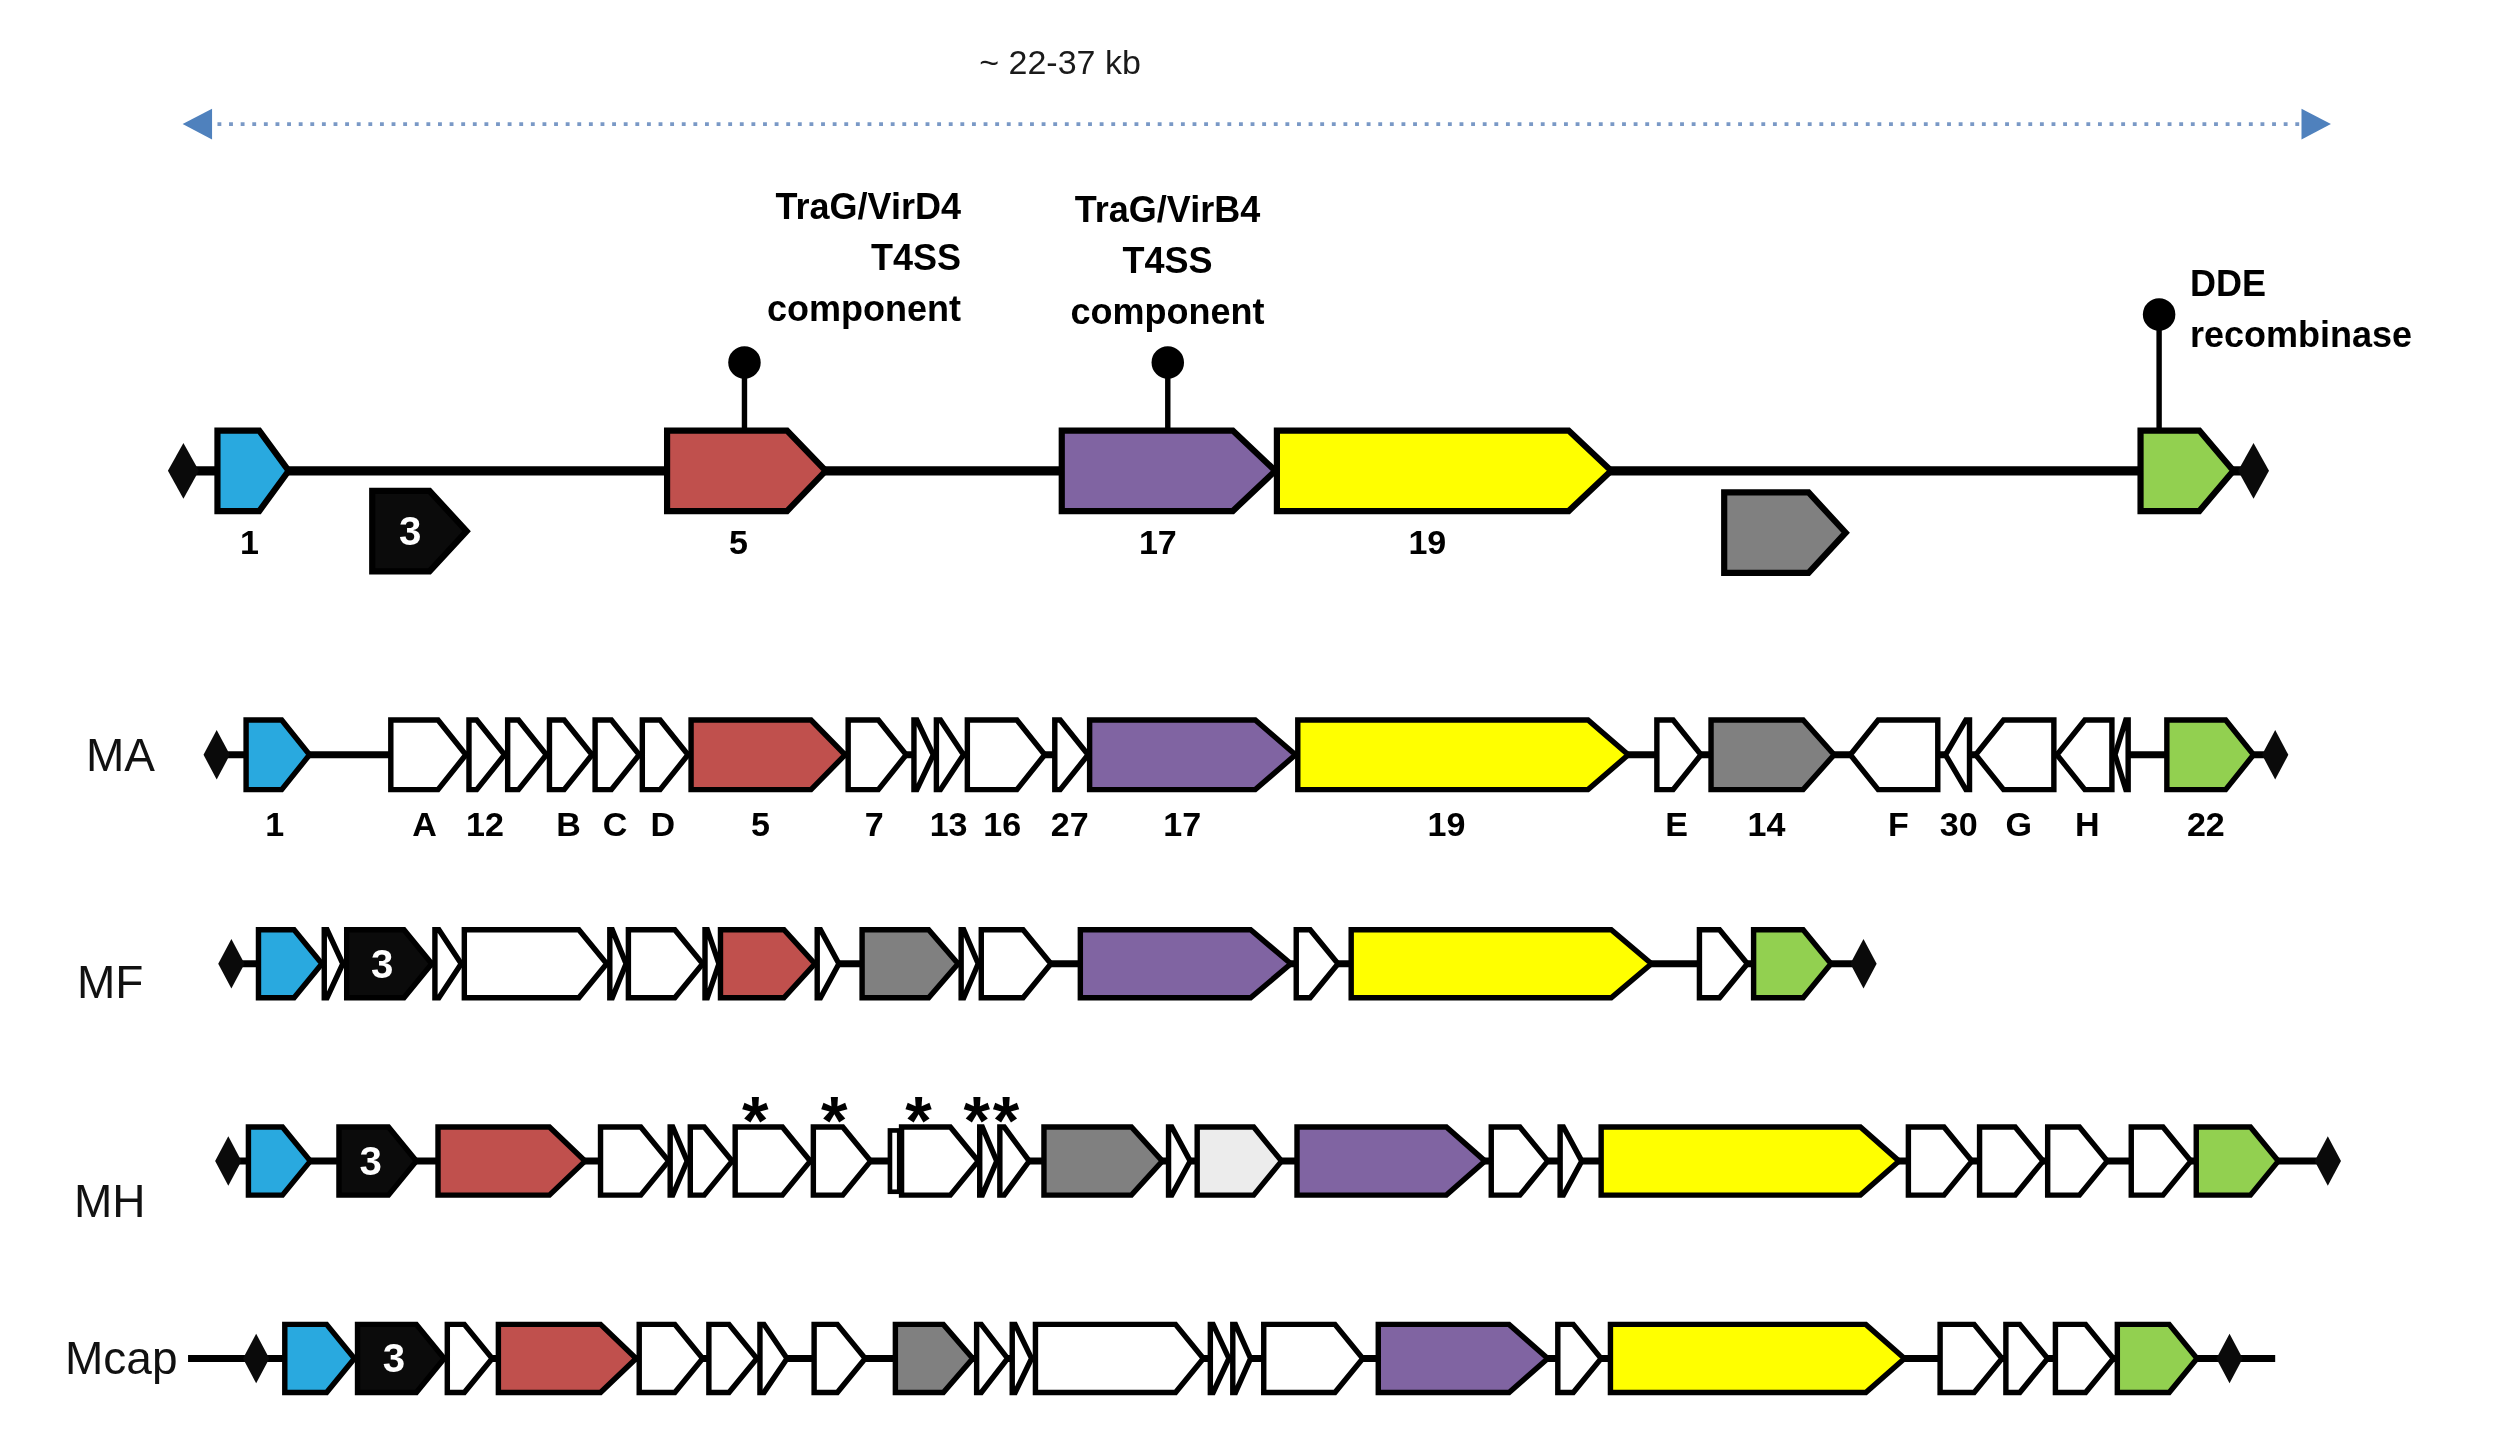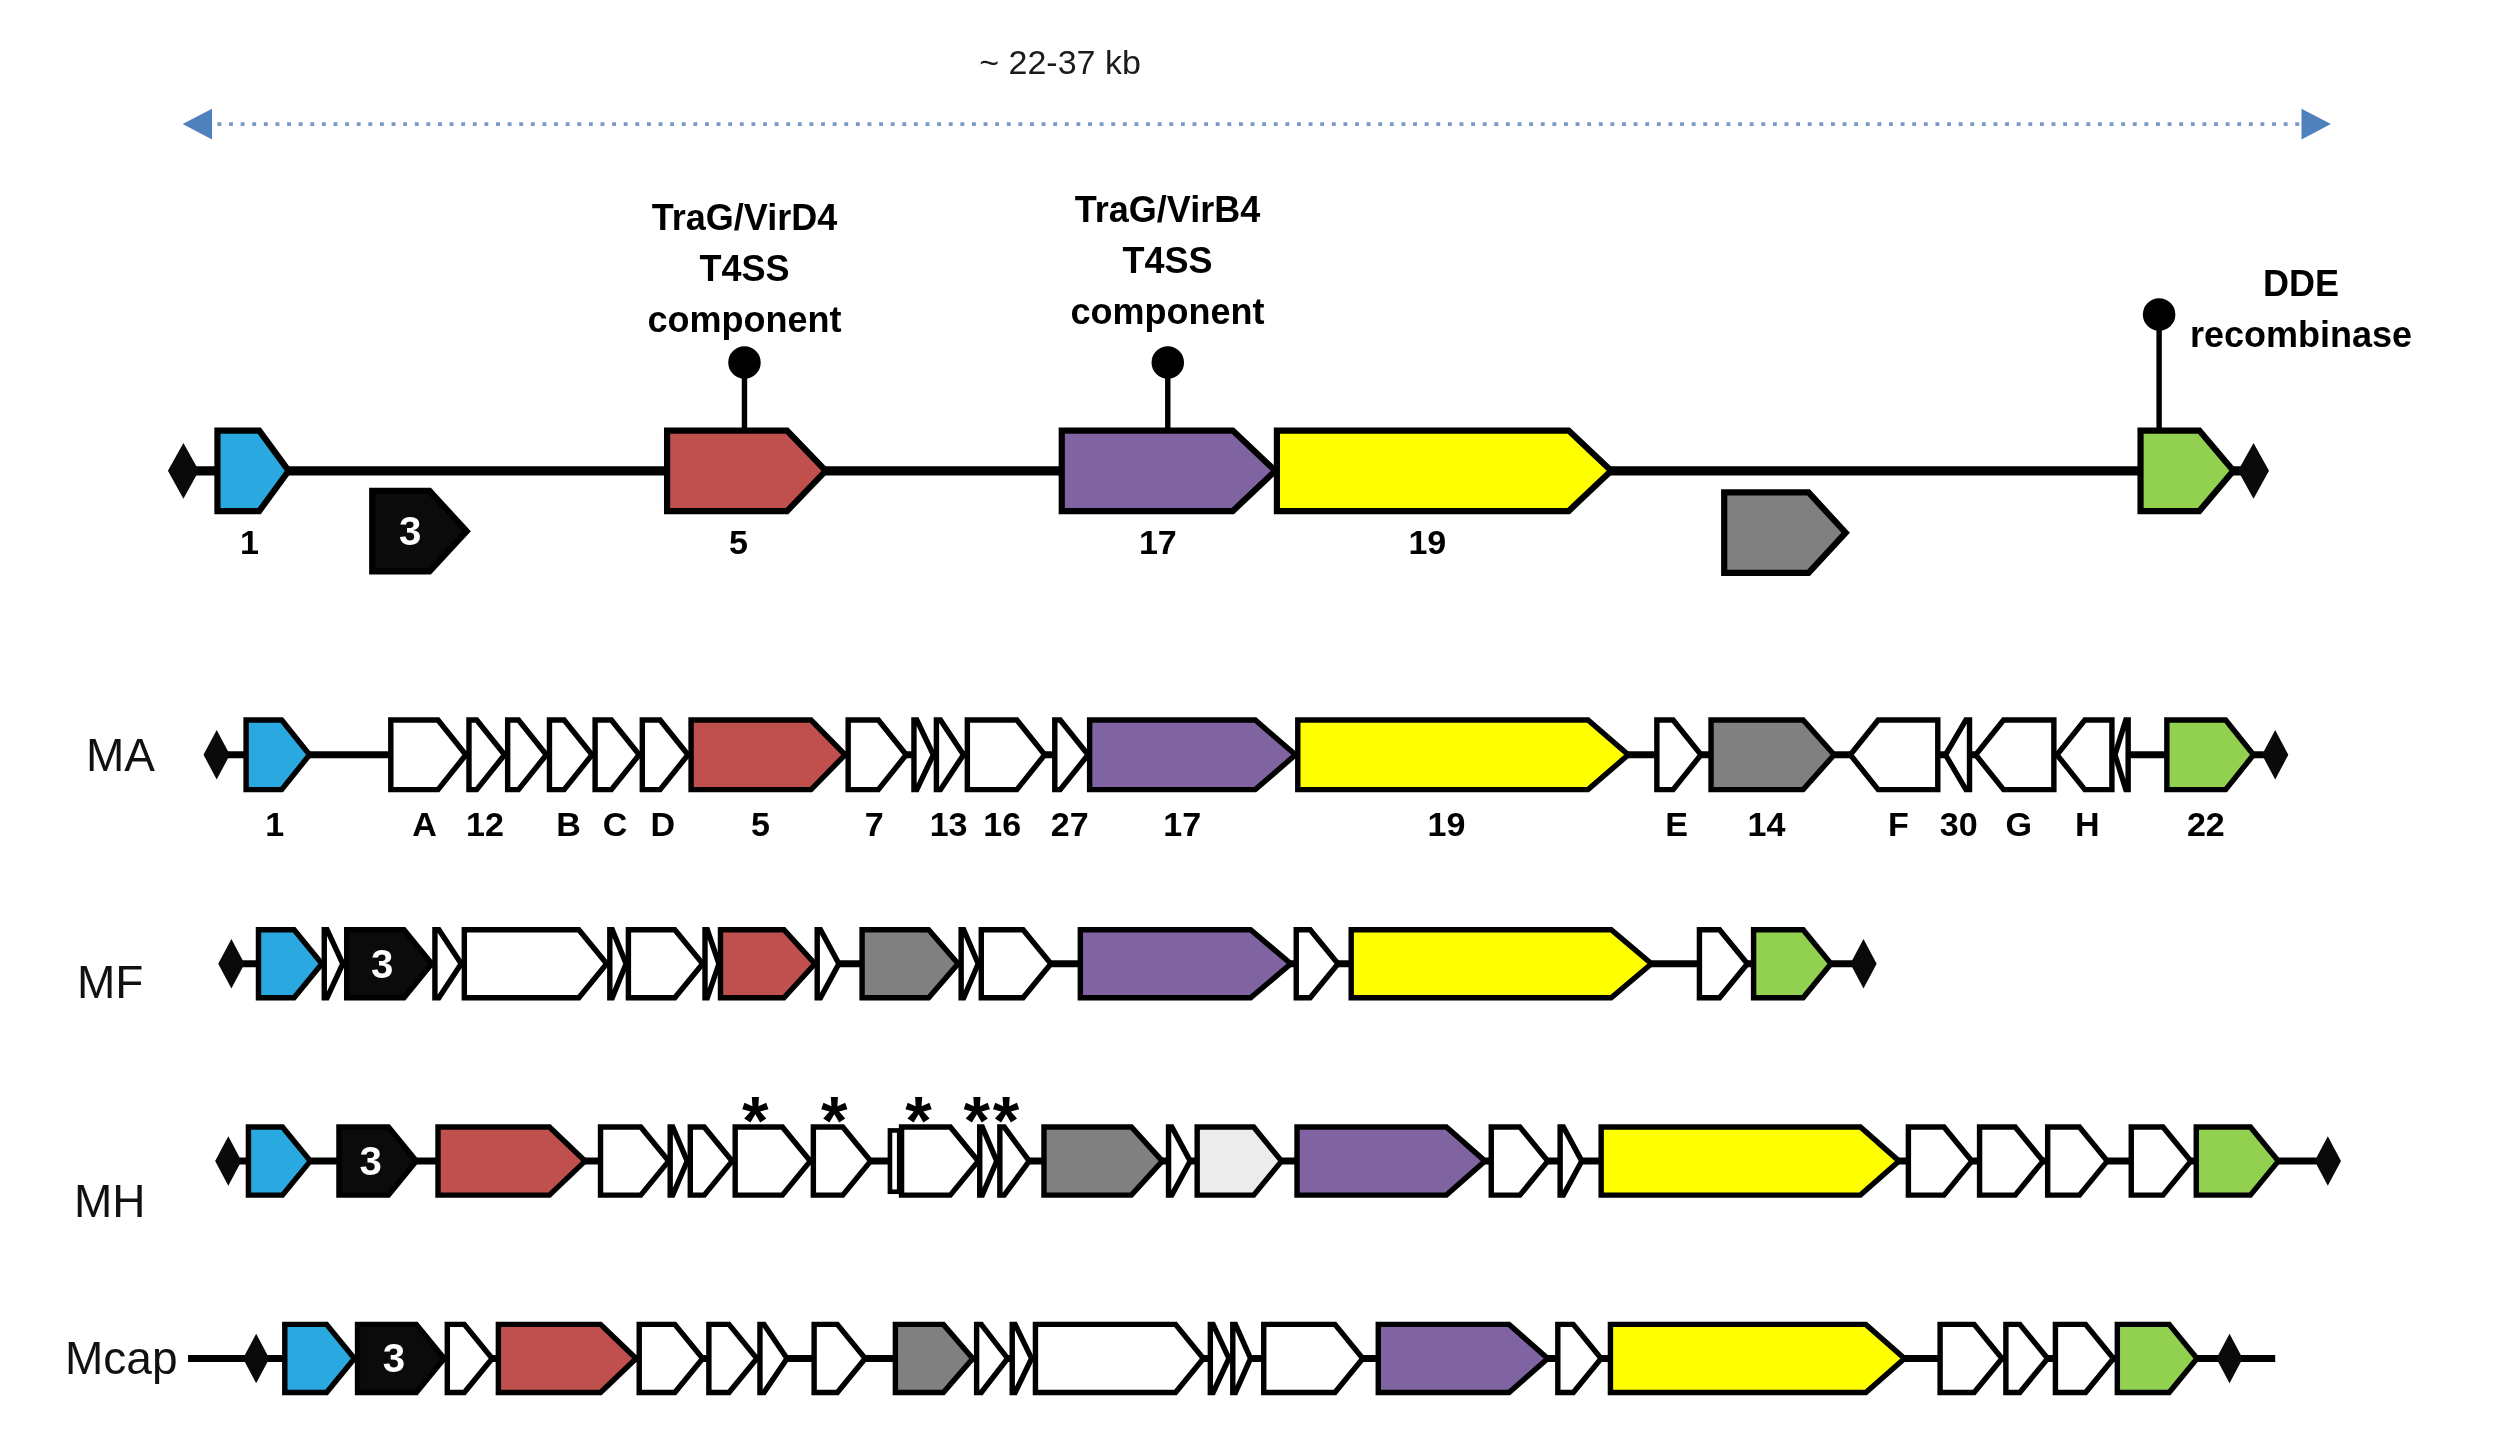--- a/index.html
+++ b/index.html
@@ -4,23 +4,23 @@
 <style>
   html,body{margin:0;padding:0;background:#ffffff;}
   .canvas{position:relative;width:2512px;height:1457px;background:#ffffff;overflow:hidden;
           font-family:"Liberation Sans","DejaVu Sans",sans-serif;}
   #diagram{position:absolute;left:0;top:0;}
   .title{position:absolute;left:828px;top:43px;width:464px;text-align:center;
          font-size:34px;color:#1a1a1a;}
   .ann{position:absolute;font-size:36px;font-weight:bold;color:#000;line-height:51px;
        white-space:pre-line;}
   .ann.center{text-align:center;width:433px;}
-  #ann-trag{left:528px;top:192px;}
+  #ann-trag{left:528px;top:181px;text-align:right;}
   #ann-trae{left:951px;top:184px;}
-  #ann-dde{left:2190px;top:258px;text-align:center;}
+  #ann-dde{left:2190px;top:258px;text-align:left;}
   .row-label{position:absolute;font-size:46px;color:#111;line-height:48px;}
   #label-ma{left:74px;top:731px;margin-left:12px;}
   #label-mf{left:77px;top:940px;margin-top:18px;}
   #label-mh{left:74px;top:1137px;margin-top:40px;}
   #label-mcap{left:65px;top:1334px;}
 </style>
 </head>
 <body>
 
 <div class="canvas">

